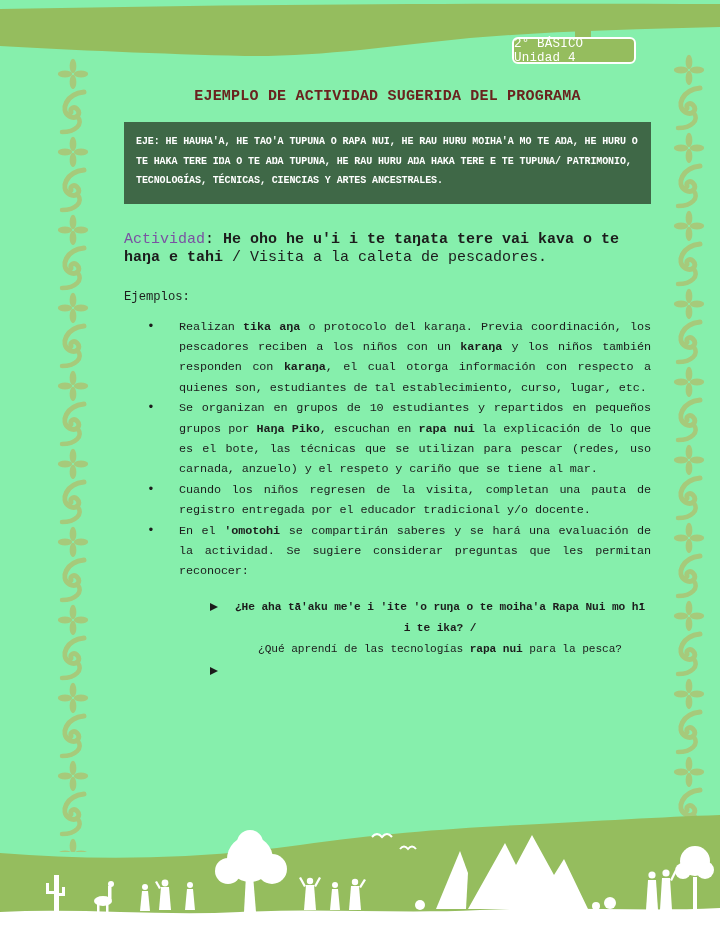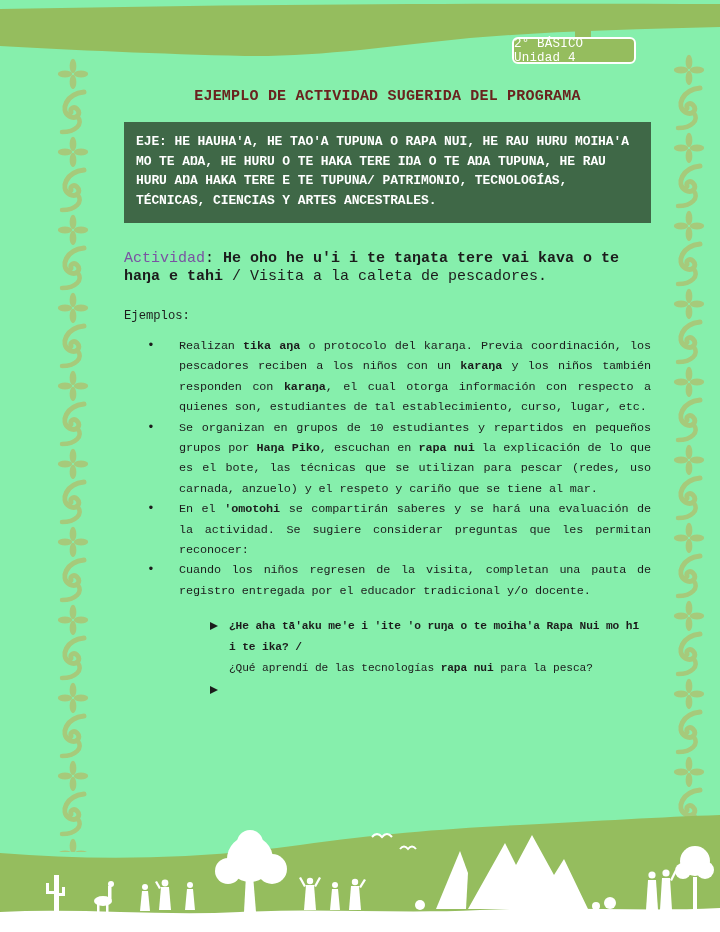--- a/index.html
+++ b/index.html
@@ -20,33 +20,33 @@
   .border.left{left:56px;top:58px;}
   .border.right{left:672px;top:54px;}
   
   .content{position:absolute;left:79px;top:78px;width:527px;margin-left:45px;}
   h1.title{
     font-size:15px;font-weight:bold;text-align:center;margin:10px 0 17px;
     color:var(--title,#69231f);letter-spacing:.2px;
   }
   .eje{
     background:var(--eje_bg,#3f6847);color:#fff;font-weight:bold;
-    font-size:13px;line-height:19.5px;padding:10px 12px 13px;margin:0 0 27px;
+    font-size:10px;line-height:19.5px;padding:10px 12px 13px;margin:0 0 27px;
     letter-spacing:-.1px;
   }
   .activity{font-size:15px;margin:0 0 23px;line-height:18px;}
   .ejemplos{font-size:12.2px;margin:0 0 13px;}
   ul.bullets{list-style:none;margin:0;padding:0;}
   ul.bullets li{
     position:relative;padding-left:55px;font-size:11.8px;line-height:20.4px;
     text-align:justify;letter-spacing:-.1px;
   }
   ul.bullets li::before{content:"\2022";position:absolute;left:23px;top:0;font-size:13px;}
   .questions{margin-top:15px;padding-left:86px;}
-  .q-item{display:flex;gap:7px;margin-bottom:1px;}
+  .q-item{display:flex;gap:7px;margin-bottom:1px;text-align:center;}
   .q-arrow{
     width:0;height:0;flex:none;margin-top:6px;
     border:4.5px solid transparent;border-left:8px solid #1c1c1c;
   }
   .q-line{font-size:11.2px;line-height:21px;letter-spacing:-.1px;}
   .b{font-weight:bold;}
   .purple{color:var(--purple,#7a52a2);}
   
   .footer-art{position:absolute;left:0;bottom:0;color:var(--band_green,#95bd5e);}
 </style>
@@ -117,25 +117,25 @@
 
         <li>
           <span class="runs"><span>Realizan </span><span class="b">tika aŋa</span><span> o protocolo del karaŋa. Previa coordinación, los pescadores reciben a los niños con un </span><span class="b">karaŋa</span><span> y los niños también responden con </span><span class="b">karaŋa</span><span>, el cual otorga información con respecto a quienes son, estudiantes de tal establecimiento, curso, lugar, etc.</span></span>
         </li>
 
         <li>
           <span class="runs"><span>Se organizan en grupos de 10 estudiantes y repartidos en pequeños grupos por </span><span class="b">Haŋa Piko</span><span>, escuchan en </span><span class="b">rapa nui</span><span> la explicación de lo que es el bote, las técnicas que se utilizan para pescar (redes, uso carnada, anzuelo) y el respeto y cariño que se tiene al mar.</span></span>
         </li>
 
         <li>
+          <span class="runs"><span>Cuando los niños regresen de la visita, completan una pauta de registro entregada por el educador tradicional y/o docente.</span></span>
+        </li>
+
+        <li>
           <span class="runs"><span>En el </span><span class="b">'omotohi</span><span> se compartirán saberes y se hará una evaluación de la actividad. Se sugiere considerar preguntas que les permitan reconocer:</span></span>
-        </li>
-
-        <li>
-          <span class="runs"><span>Cuando los niños regresen de la visita, completan una pauta de registro entregada por el educador tradicional y/o docente.</span></span>
         </li>
       </ul>
 
     <div class="questions">
 
         <div class="q-item">
           <span class="q-arrow"></span>
           <div class="q-text">
             <div class="q-line"><span class="b">¿He aha tā'aku me'e i 'ite 'o ruŋa o te moiha'a Rapa Nui mo hī i te ika? /</span></div>
             <div class="q-line"><span>¿Qué aprendí de las tecnologías </span><span class="b">rapa nui</span><span> para la pesca?</span></div>

